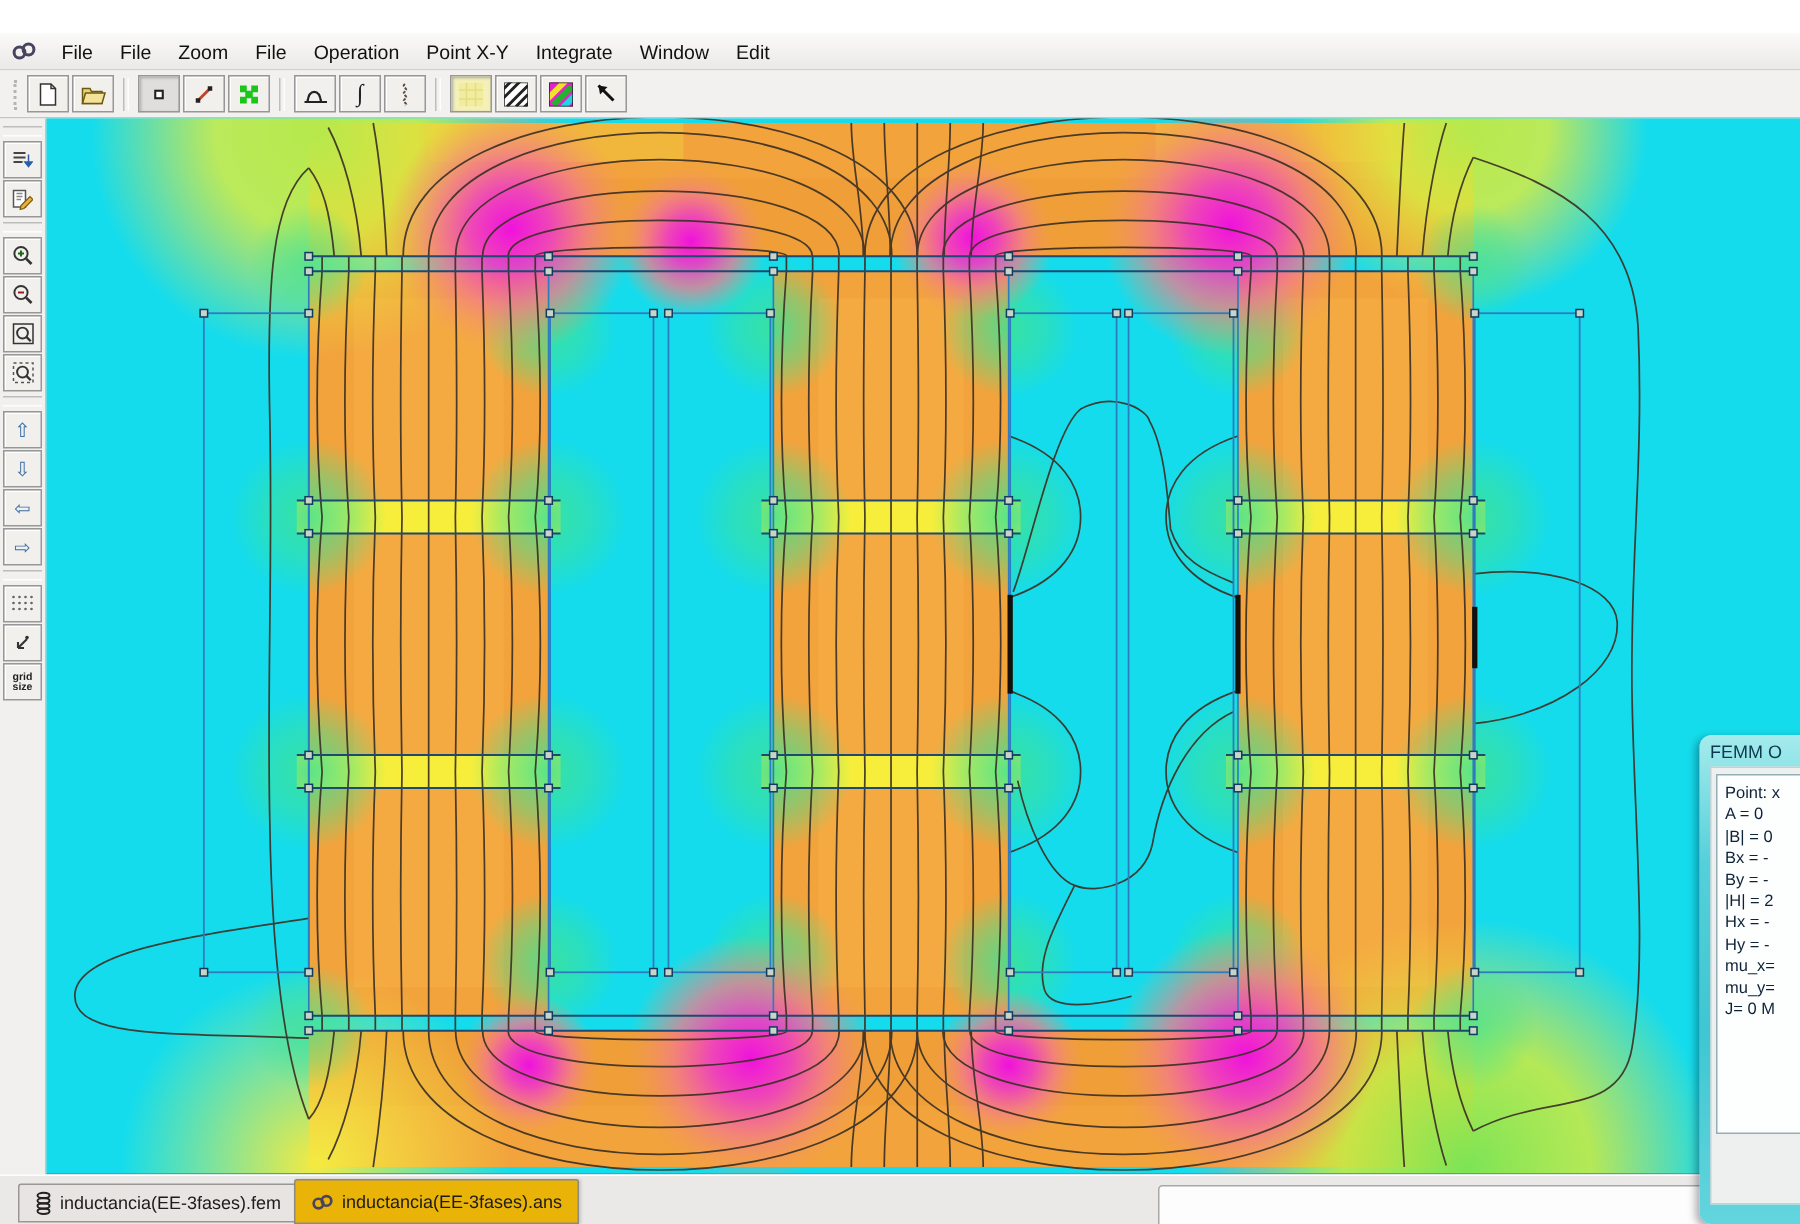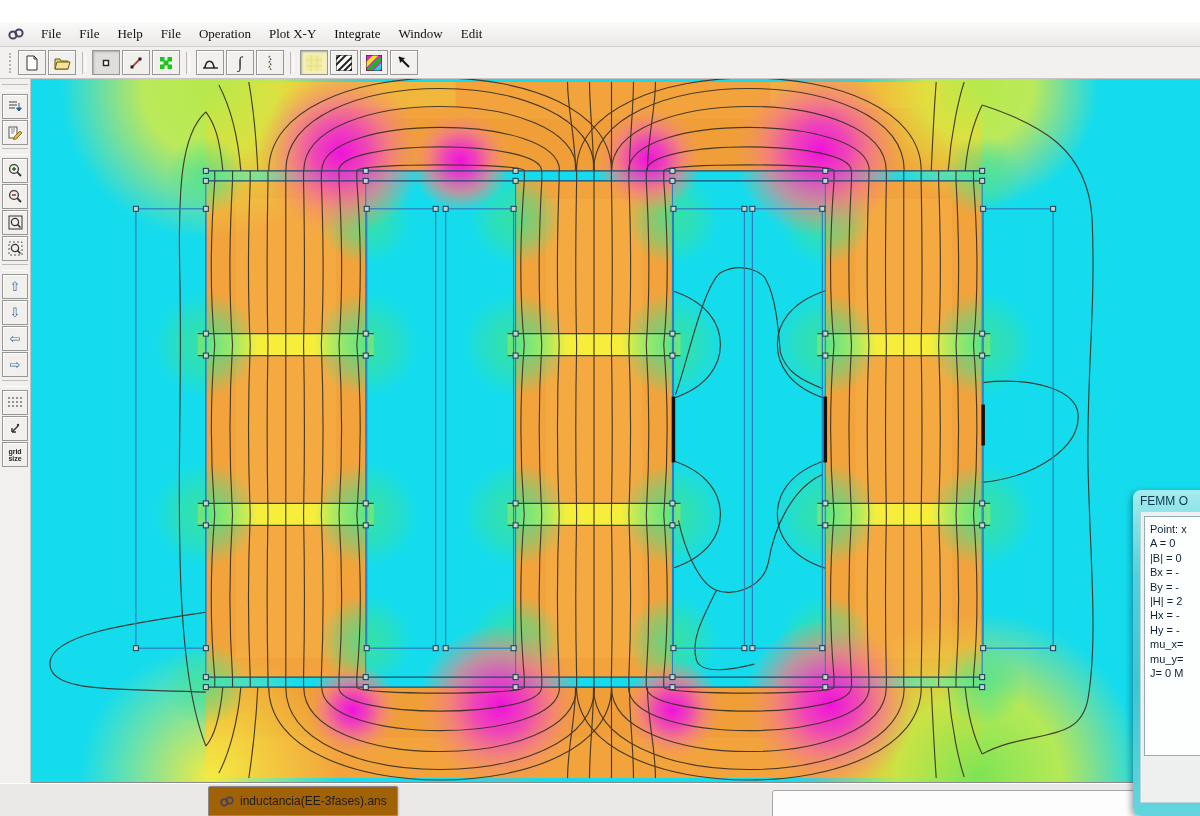--- a/index.html
+++ b/index.html
@@ -1,21 +1,21 @@
 <!DOCTYPE html>
 <html><head>
 <meta charset="utf-8">
 <style>
   html,body{margin:0;padding:0;background:#fff;}
   body{width:1200px;height:816px;overflow:hidden;position:relative;
        font-family:"Liberation Sans",sans-serif;-webkit-font-smoothing:antialiased;}
   
   #titlestrip{height:22px;background:#ffffff;}
   #menubar{height:24px;background:linear-gradient(#fafaf9,#ebe9e7);
-           border-bottom:1px solid #d2d0ce;display:flex;align-items:center;padding-left:6px;font-family:Liberation Serif, serif;}
+           border-bottom:1px solid #d2d0ce;display:flex;align-items:center;padding-left:6px;}
   #menubar .logo{width:20px;height:16px;margin-right:6px;display:flex;align-items:center;justify-content:center;}
   #menubar .mitem{font-size:13px;color:#111;padding:3px 9px;cursor:default;}
   #toolbar{height:31px;background:#f2f1f0;border-bottom:1px solid #c6c5c4;
            display:flex;align-items:center;padding-left:6px;}
   .tbtn{width:26px;height:23px;margin:0 1px;background:#f2f0ed;border:1px solid #979797;
         box-shadow:inset 1px 1px 0 #ffffff;display:flex;align-items:center;justify-content:center;
         font-size:13px;color:#222;}
   .tbtn.pressed{background:#e0dedb;box-shadow:inset 1px 1px 2px #aaa;}
   .tsep{width:2px;height:22px;margin:0 5px;border-left:1px solid #bdbcbb;border-right:1px solid #fdfdfd;}
   .tgrip{width:3px;height:20px;margin:0 3px;border-left:2px dotted #b5b4b3;}
@@ -27,22 +27,22 @@
         font-size:13px;color:#3c6ea5;}
   .ssep{height:5px;margin:3px 2px;border-top:1px solid #bdbcbb;border-bottom:1px solid #fdfdfd;}
   .sbtn.txt{font-size:7px;line-height:7px;color:#222;flex-direction:column;font-weight:bold;}
   #canvas-wrap{flex:1;position:relative;background:#15dcec;border-bottom:1px solid #8a8a8a;}
   #plot{display:block;width:100%;height:100%;}
   
   #tabbar{height:34px;background:#ebe9e7;position:relative;border-top:1px solid #fdfdfd;}
   .tab{position:absolute;top:5px;height:24px;display:flex;align-items:center;gap:5px;
        padding:0 10px;font-size:12px;color:#1c1c1c;background:#e7e4e1;
        border:1px solid #989796;border-radius:2px 2px 0 0;}
-  .tab.active{top:2px;height:28px;background:#a16207;z-index:3;border-color:#8a8988;
-       box-shadow:1px 0 2px rgba(0,0,0,.15);margin-left:12px;}
+  .tab.active{top:2px;height:28px;background:#eab308;z-index:3;border-color:#8a8988;
+       box-shadow:1px 0 2px rgba(0,0,0,.15);}
   #bottom-panel{position:absolute;left:772px;top:6px;right:2px;bottom:0;
        background:#fdfdfd;border:1px solid #a9a8a7;border-radius:3px 3px 0 0;}
   
   #femm-popup{position:absolute;left:1133px;top:490px;width:80px;height:326px;
       border-radius:8px 0 0 8px;
       background:linear-gradient(180deg,#a5ebec,#55d0da 26%,#3fc6d2 60%,#63d5dd);
       box-shadow:-2px 2px 6px rgba(0,0,30,.35);padding:4px 0 0 7px;box-sizing:border-box;z-index:9;}
   #femm-popup .ptitle{font-size:12px;color:#0b3950;height:17px;white-space:nowrap;overflow:hidden;}
   #femm-popup .pbody{background:#eef0ef;border:1px solid #bcd4d8;border-right:none;height:292px;
       padding:4px 0 0 3px;box-sizing:border-box;}
@@ -60,24 +60,24 @@
   <span class="logo">
     <svg width="18" height="14" viewBox="0 0 18 14" class="ic">
         <g fill="none" stroke="#474360" stroke-width="2">
           <circle cx="6" cy="8" r="3.6"></circle>
           <circle cx="12" cy="6" r="3.6"></circle>
         </g>
       </svg>
   </span>
   <span class="mitem">File</span>
   <span class="mitem">File</span>
-  <span class="mitem">Help</span>
+  <span class="mitem">Zoom</span>
   <span class="mitem">File</span>
   <span class="mitem">Operation</span>
-  <span class="mitem">Plot X-Y</span>
+  <span class="mitem">Point X-Y</span>
   <span class="mitem">Integrate</span>
   <span class="mitem">Window</span>
   <span class="mitem">Edit</span>
 </div>
 
 <div id="toolbar">
   <div class="tgrip"></div>
   <div class="tbtn">
     <span>
       <svg width="14" height="16" viewBox="0 0 14 16" class="ic">
@@ -604,20 +604,33 @@
           <rect x="950.5" y="127.5" width="5" height="5" fill="#c8d4c8" stroke="#123a5c" stroke-width="1"></rect>
           <rect x="1020.5" y="127.5" width="5" height="5" fill="#c8d4c8" stroke="#123a5c" stroke-width="1"></rect>
           <rect x="950.5" y="567.5" width="5" height="5" fill="#c8d4c8" stroke="#123a5c" stroke-width="1"></rect>
           <rect x="1020.5" y="567.5" width="5" height="5" fill="#c8d4c8" stroke="#123a5c" stroke-width="1"></rect>
         </g>
     </svg>
   </div>
 </div>
 
 <div id="tabbar">
+  <div class="tab" style="left:12px;">
+    <span>
+      <svg width="12" height="16" viewBox="0 0 12 16" class="ic">
+          <g fill="none" stroke="#222" stroke-width="1.3">
+            <ellipse cx="6" cy="3" rx="4" ry="1.8"></ellipse>
+            <ellipse cx="6" cy="6.5" rx="4" ry="1.8"></ellipse>
+            <ellipse cx="6" cy="10" rx="4" ry="1.8"></ellipse>
+            <ellipse cx="6" cy="13.5" rx="4" ry="1.8"></ellipse>
+          </g>
+        </svg>
+    </span>
+    <span>inductancia(EE-3fases).fem</span>
+  </div>
   <div class="tab active" style="left:196px;">
     <span>
       <svg width="16" height="13" viewBox="0 0 18 14" class="ic">
           <g fill="none" stroke="#474360" stroke-width="2">
             <circle cx="6" cy="8" r="3.6"></circle>
             <circle cx="12" cy="6" r="3.6"></circle>
           </g>
         </svg>
     </span>
     <span>inductancia(EE-3fases).ans</span>

